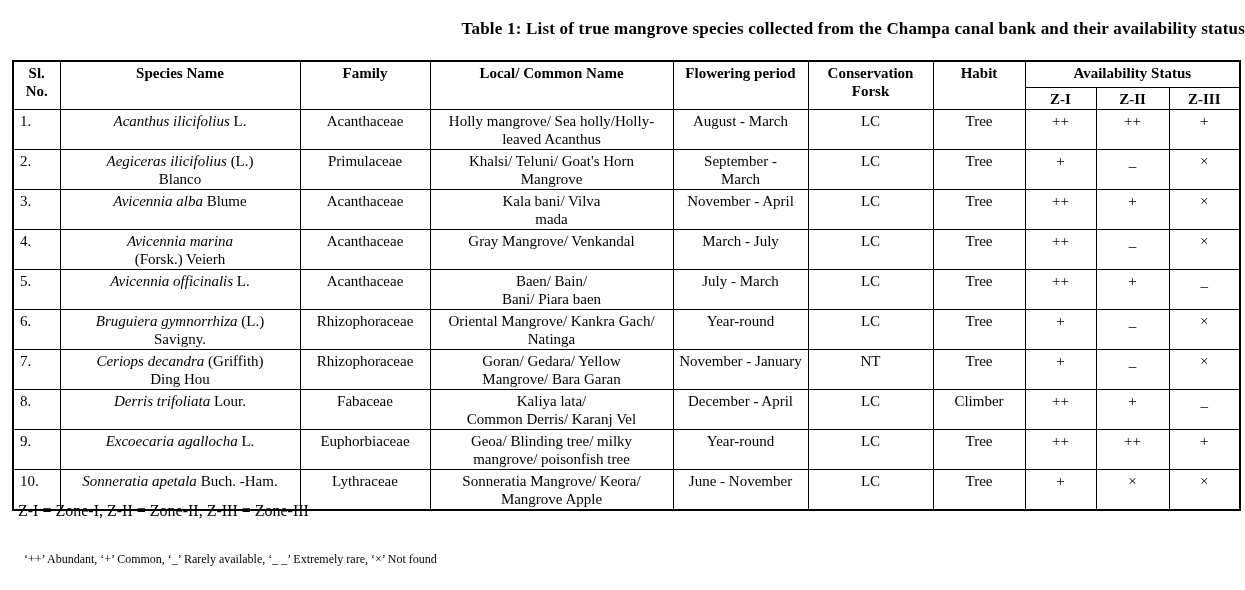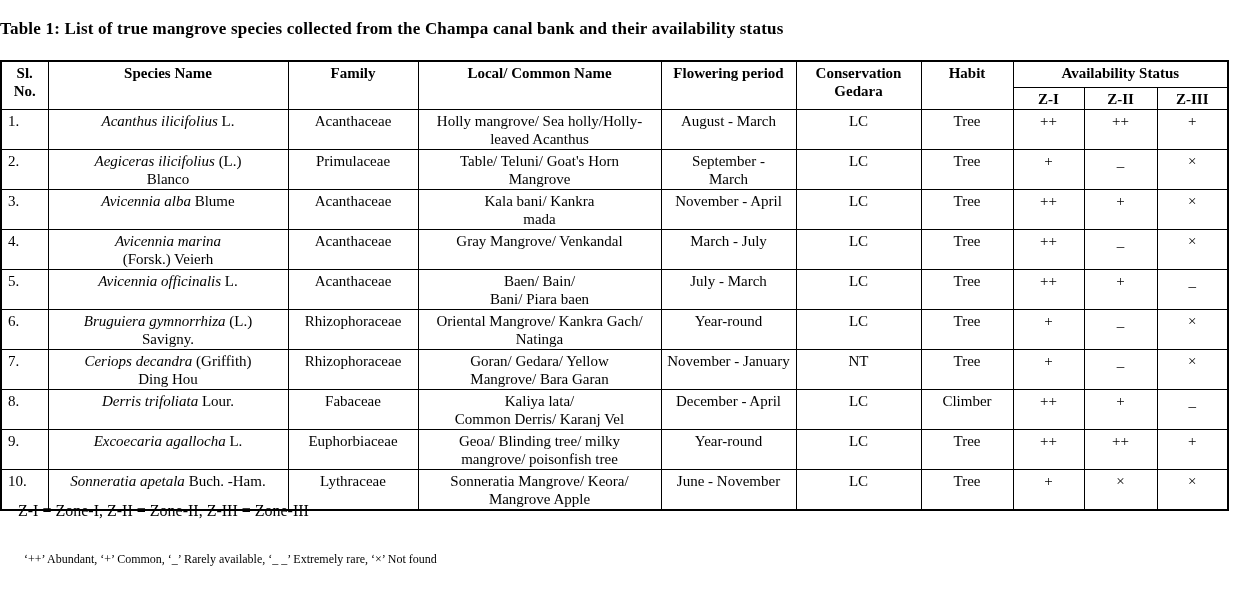--- a/index.html
+++ b/index.html
@@ -14,30 +14,30 @@
     width: 1245px;
     height: 590px;
     background: #ffffff;
     overflow: hidden;
   }
   .title {
     position: absolute;
     top: 19px;
     left: 0;
     width: 1245px;
-    text-align: left;
+    text-align: right;
     font-weight: bold;
     font-size: 17px;
     line-height: 20px;
     letter-spacing: 0.2px;
   }
   .table-wrap {
     position: absolute;
     top: 60px;
-    left: 0;
+    left: 12px;
   }
   table {
     border-collapse: collapse;
     table-layout: fixed;
     width: 1227px;
     font-size: 15px;
     line-height: 18px;
   }
   table, th, td {
     border: 1px solid #000000;
@@ -101,21 +101,21 @@
       </colgroup>
       <thead>
         <tr class="hrow1">
           <th rowspan="2">Sl.
 No.</th>
           <th rowspan="2">Species Name</th>
           <th rowspan="2">Family</th>
           <th rowspan="2">Local/ Common Name</th>
           <th rowspan="2">Flowering period</th>
           <th rowspan="2">Conservation
-Gedara</th>
+Forsk</th>
           <th rowspan="2">Habit</th>
           <th colspan="3">Availability Status</th>
         </tr>
         <tr class="hrow2">
           <th>Z-I</th>
           <th>Z-II</th>
           <th>Z-III</th>
         </tr>
       </thead>
       <tbody>
@@ -130,35 +130,35 @@
             <td>Tree</td>
             <td>++</td>
             <td>++</td>
             <td>+</td>
           </tr>
           <tr>
             <td class="sl">2.</td>
             <td><i>Aegiceras ilicifolius</i><span> (L.)
 Blanco</span></td>
             <td>Primulaceae</td>
-            <td>Table/ Teluni/ Goat's Horn
+            <td>Khalsi/ Teluni/ Goat's Horn
 Mangrove</td>
             <td>September -
 March</td>
             <td>LC</td>
             <td>Tree</td>
             <td>+</td>
             <td>_</td>
             <td>×</td>
           </tr>
           <tr>
             <td class="sl">3.</td>
             <td><i>Avicennia alba</i><span> Blume</span></td>
             <td>Acanthaceae</td>
-            <td>Kala bani/ Kankra
+            <td>Kala bani/ Vilva
 mada</td>
             <td>November - April</td>
             <td>LC</td>
             <td>Tree</td>
             <td>++</td>
             <td>+</td>
             <td>×</td>
           </tr>
           <tr>
             <td class="sl">4.</td>

